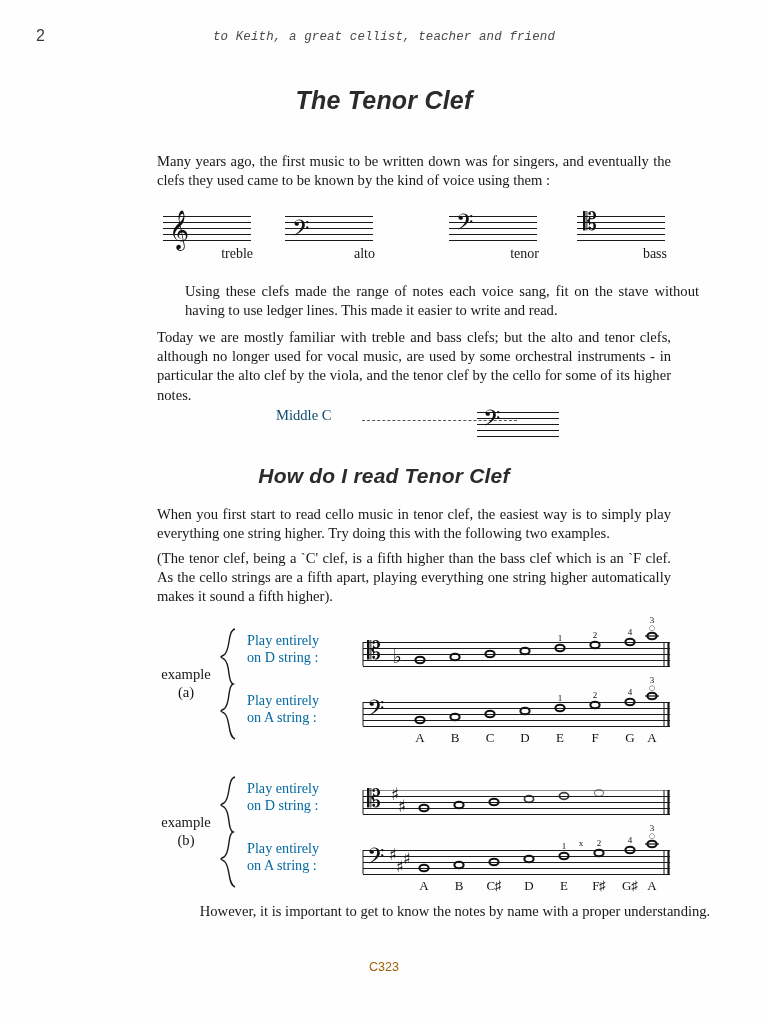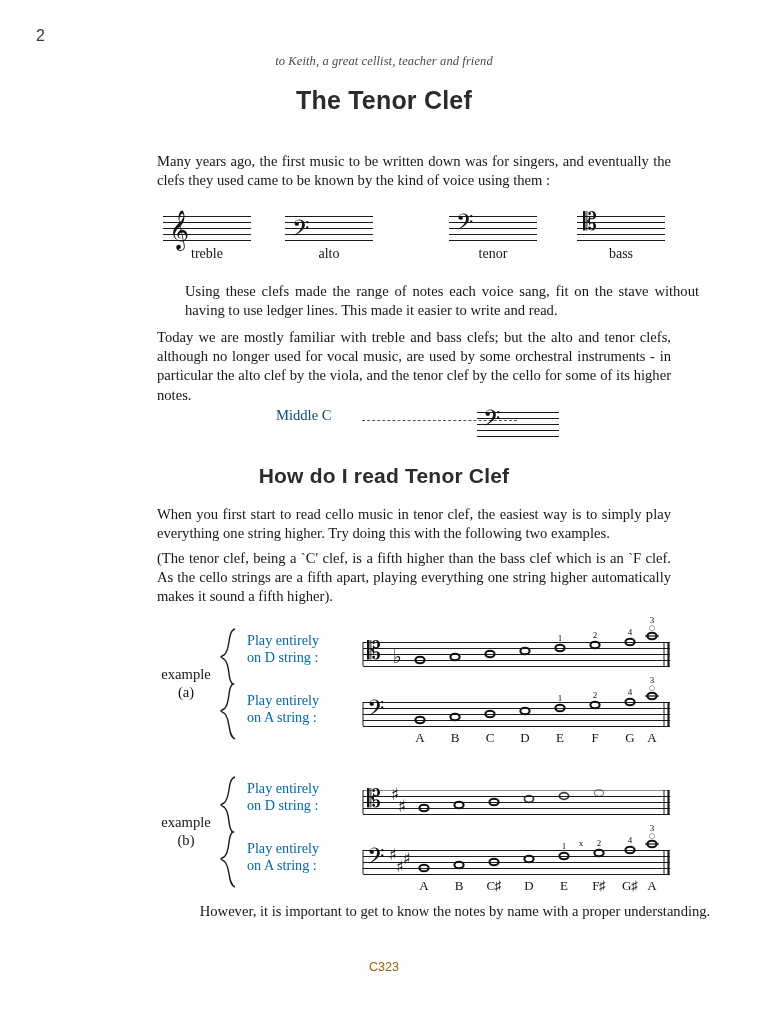--- a/index.html
+++ b/index.html
@@ -30,37 +30,37 @@
     font-family: "Liberation Sans", "DejaVu Sans", sans-serif;
     font-size: 16px;
     color: #3a3a3a;
   }
   .dedication {
     position: absolute;
     left: 0;
     right: 0;
     top: 30px;
     text-align: center;
-    font-family: Liberation Serif, serif;
+    font-family: Liberation Mono, monospace;
     font-style: italic;
     font-size: 12.5px;
     color: #4a4a4a;
     letter-spacing: .1px;
-    margin-top: 24px;
   }
 
   
   .title {
     position: absolute;
     left: 0;
     right: 0;
     text-align: center;
     font-family: "Liberation Sans", "DejaVu Sans", sans-serif;
     font-weight: bold;
     color: #2b2b2b;
+    font-style: italic;
   }
   #title-main { top: 86px; font-size: 25px; letter-spacing: .2px; }
   #title-read { top: 464px; font-size: 21px; letter-spacing: .2px; }
 
   
   .para {
     position: absolute;
     left: 157px;
     width: 514px;
     font-size: 14.6px;
@@ -84,21 +84,21 @@
     top: 0;
     width: 92px;
     text-align: center;
   }
   .clef-cell .caption {
     position: absolute;
     left: 0;
     right: 0;
     top: 38px;
     font-size: 14px;
-    text-align: center;
+    text-align: right;
     color: #171717;
   }
 
   
   .middlec-row {
     position: absolute;
     left: 157px;
     top: 404px;
     width: 514px;
     height: 44px;

